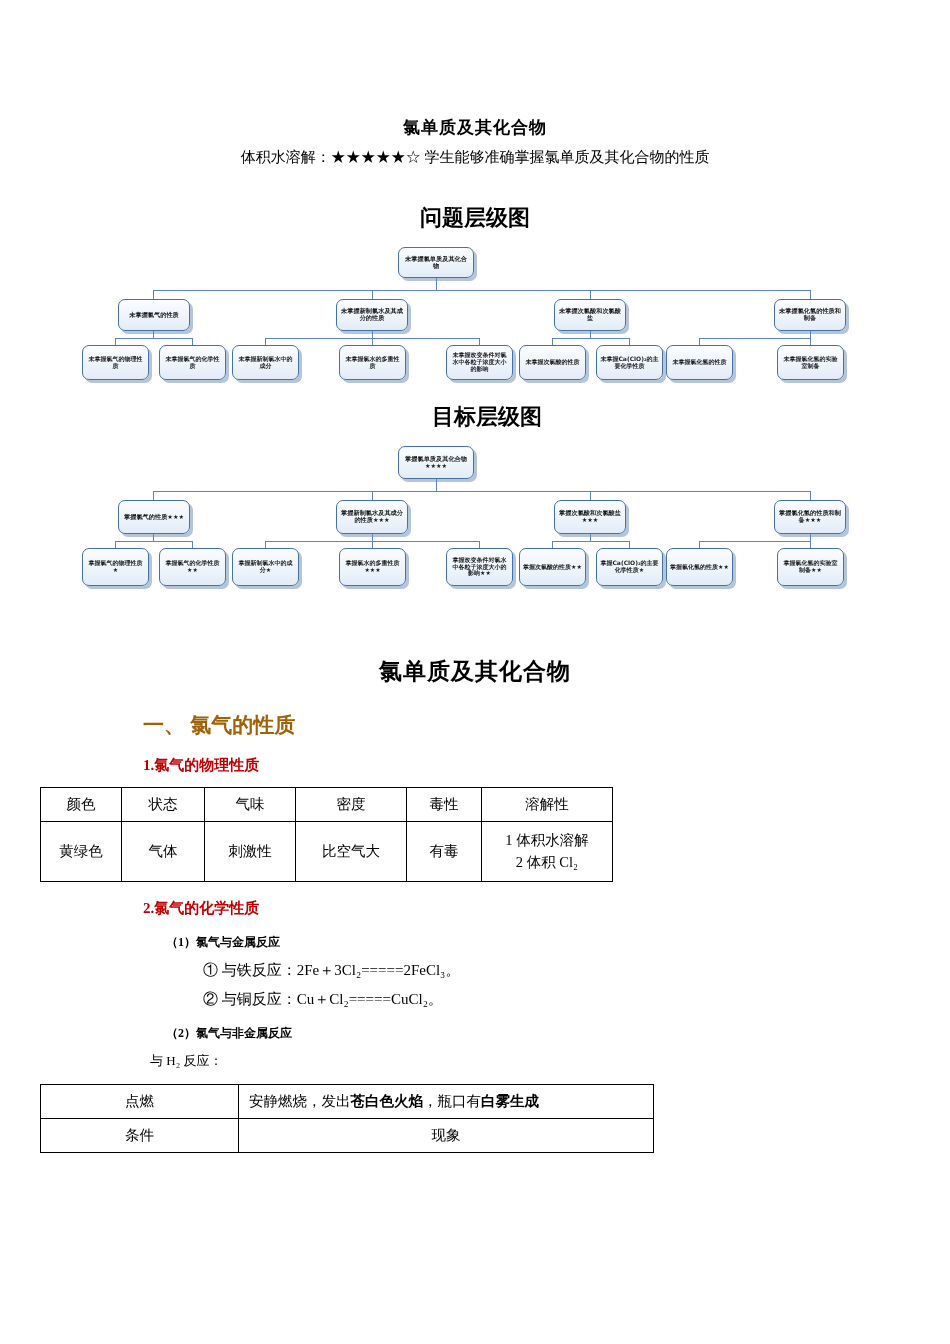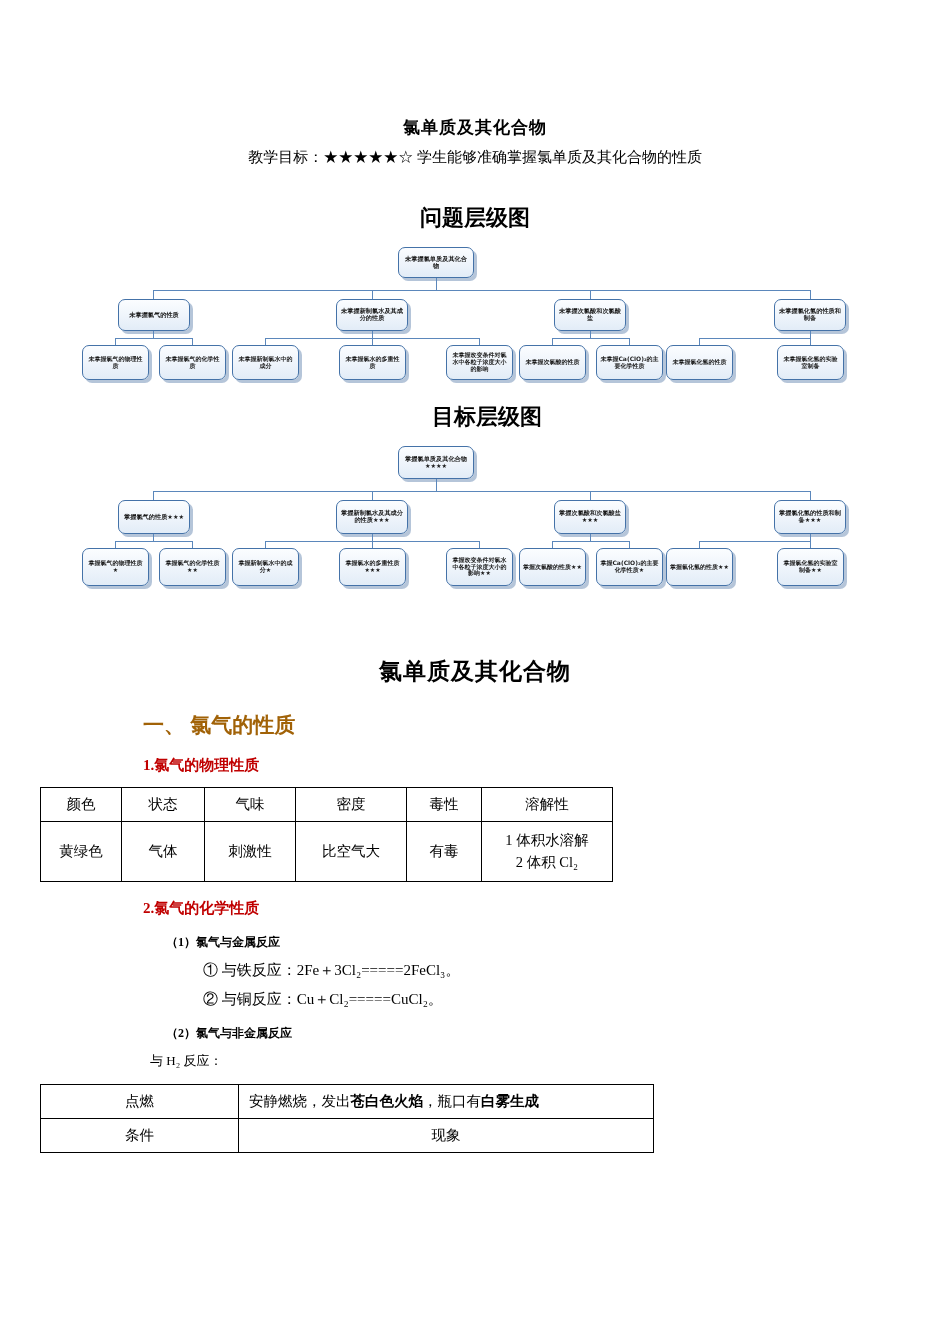--- a/index.html
+++ b/index.html
@@ -134,21 +134,21 @@
   .tbl-phen td.cond { width:185px; }
   .tbl-phen td.phen { text-align:left; padding-left:10px; }
   b.em { font-weight:bold; }
 </style>
 </head>
 <body>
 
 <div class="page">
 
   <div class="doc-title">氯单质及其化合物</div>
-  <div class="doc-subtitle"><span>教学目标：</span><span class="stars-inline">★★★★★☆</span><span> 学生能够准确掌握氯单质及其化合物的性质</span></div>
+  <div class="doc-subtitle"><span>体积水溶解：</span><span class="stars-inline">★★★★★☆</span><span> 学生能够准确掌握氯单质及其化合物的性质</span></div>
 
   <div class="dia-heading first">问题层级图</div>
 
   <div class="diagram d1">
 
     <div class="node lv1" style="left:313px; top:2px; width:76px; height:31px;">
         <span>未掌握氯单质及其化合物</span>
       </div>
 
     <div class="conn v" style="left:351px; top:33px; height:12px;"></div>

